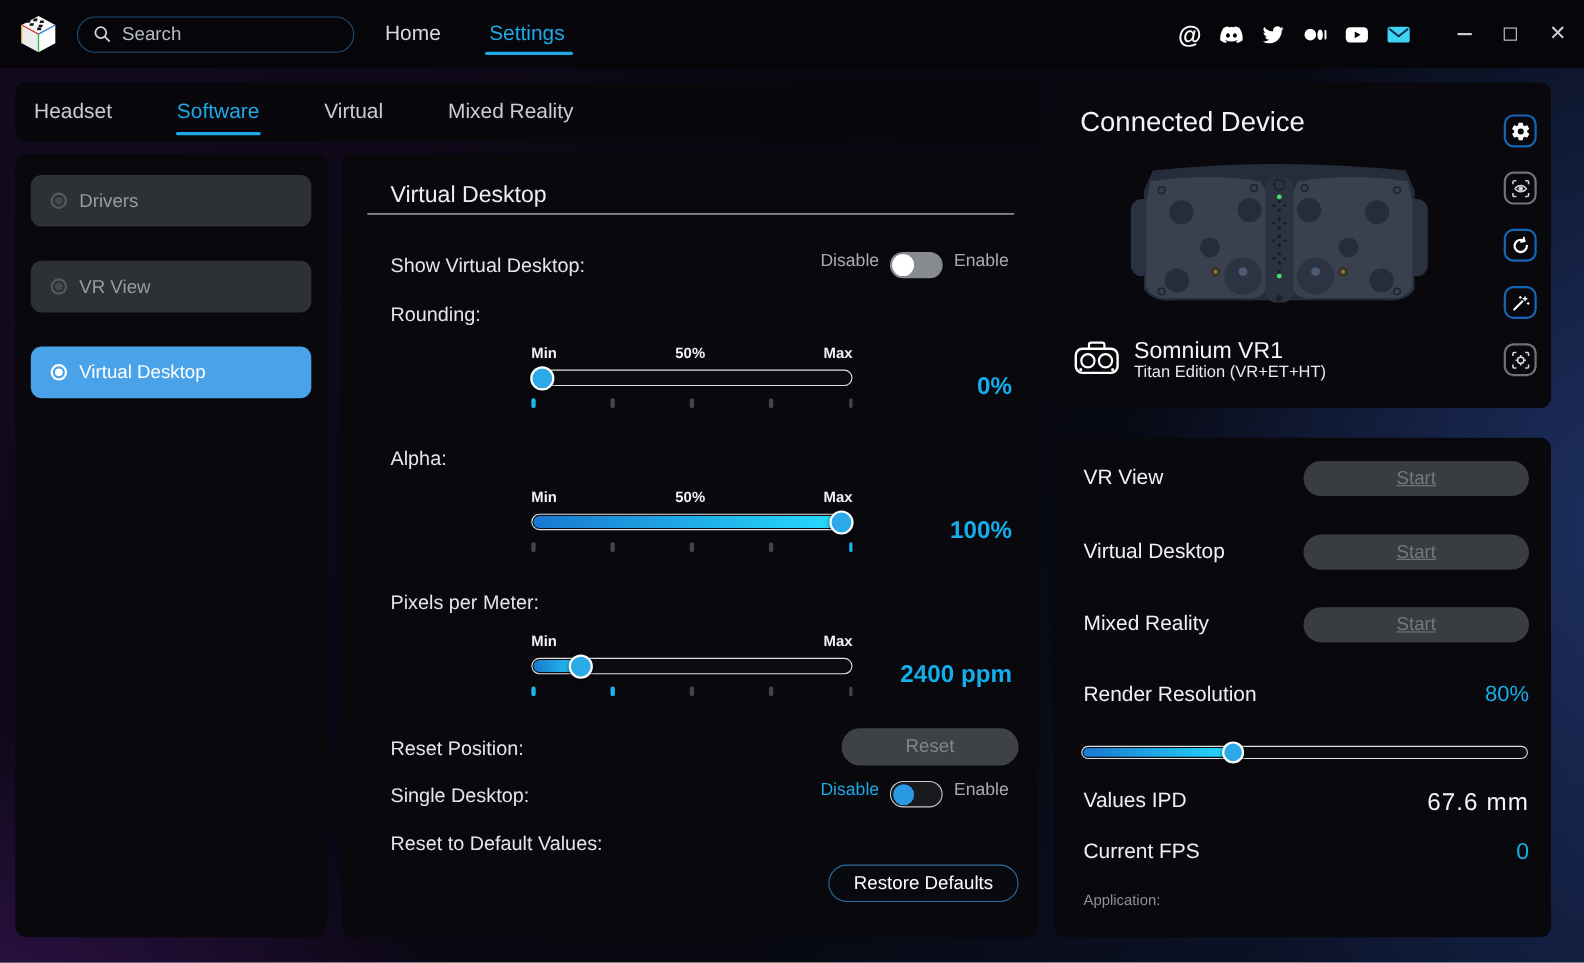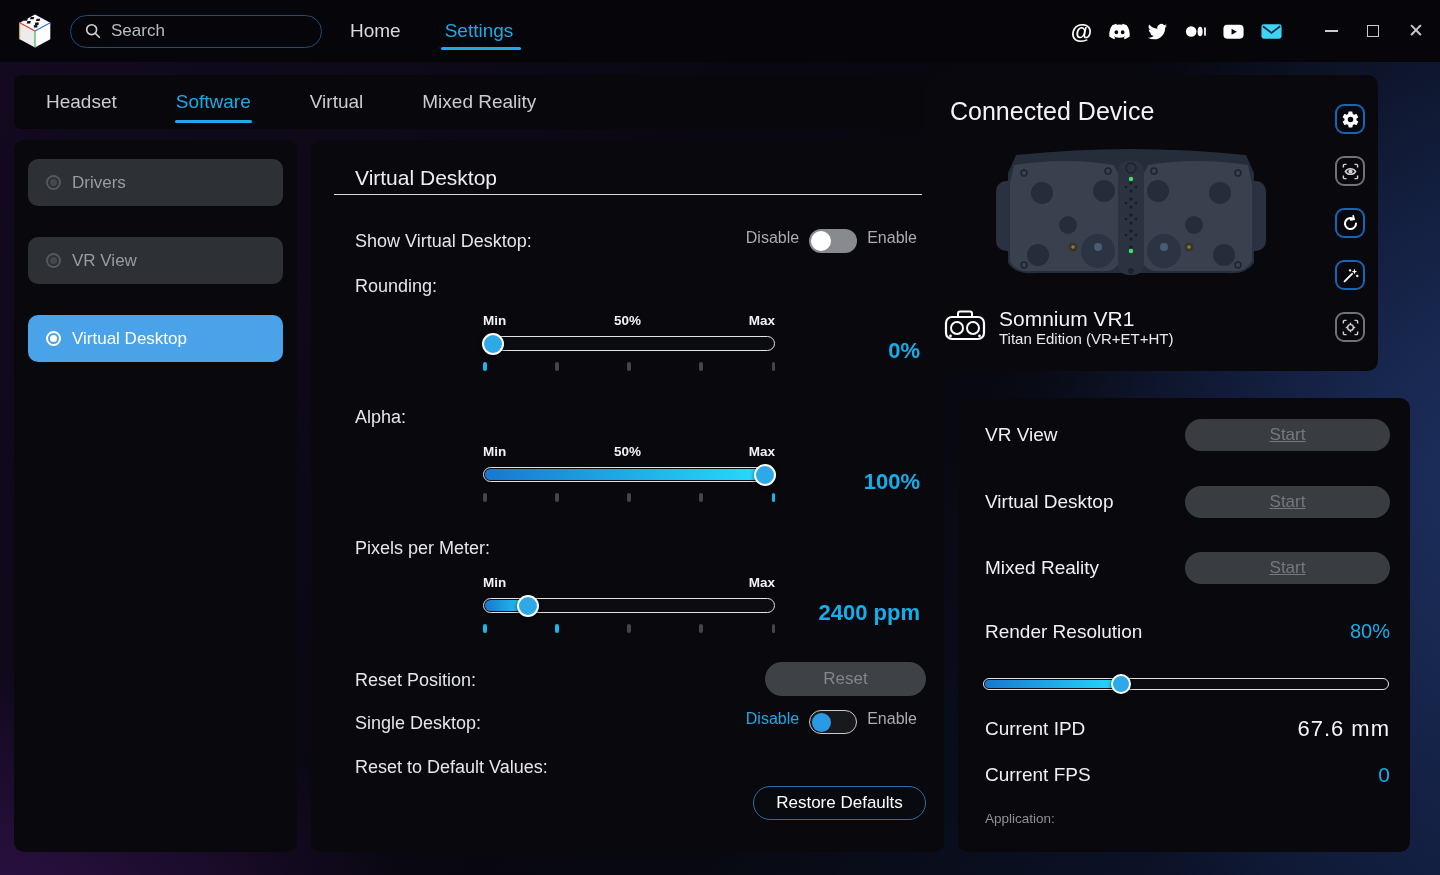--- a/index.html
+++ b/index.html
@@ -30,21 +30,21 @@
   .top-icons svg, .top-icons .at { width:23px; height:23px; display:block; }
   .at { color:#fff; font-size:22px; font-weight:bold; line-height:23px; text-align:center; }
   .winctl { display:flex; align-items:center; gap:29px; margin-left:42px; color:#c9ccd0; }
   .winctl span { display:inline-block; }
   .min-bar { width:13px; height:2px; background:#c9ccd0; }
   .max-box { width:12px; height:12px; border:1.5px solid #c9ccd0; }
   .close-x { font-size:19px; line-height:14px; }
 
   
   .tabstrip { position:absolute; left:14px; top:75px; width:930px; height:54px; background:#07070c;
-    border-radius:8px; display:flex; align-items:center; gap:59px; padding:0 32px; }
+    border-radius:8px; display:flex; align-items:center; gap:59px; padding:0 17px; }
   .tab { font-size:19px; color:#c9ccd0; position:relative; padding:15px 0; }
   .tab.active { color:#1fa9e6; }
   .tab.active::after { content:""; position:absolute; left:-1px; right:-1px; bottom:5px; height:3px;
     background:#1fa9e6; border-radius:2px; }
 
   
   .sidebar { left:14px; top:140px; width:283px; height:712px; }
   .side-item { margin:19px 14px 31px 14px; height:47px; border-radius:10px; background:#2d3035;
     display:flex; align-items:center; gap:11px; padding:0 18px; font-size:17px; color:#989da3; }
   .side-item + .side-item { margin-top:0; }
@@ -79,21 +79,21 @@
   .ticks { display:flex; justify-content:space-between; margin-top:11px; }
   .tick { width:3.5px; height:9px; border-radius:2px; background:#3f464d; }
   .tick.on { background:#19b6ea; }
   .sl-value { position:absolute; right:24px; font-size:22px; font-weight:bold; color:#14aeea; }
 
   .btn { border-radius:17px; font-size:17px; display:flex; align-items:center; justify-content:center;text-align:center; }
   .btn.disabled { background:#3e4146; color:#82868b; }
   .btn.outline { background:rgba(10,12,16,.6); border:1px solid #2e6da3; color:#fff;margin-top:36px; }
 
   
-  .device { left:926px; top:75px; width:452px; height:296px; }
+  .device { left:958px; top:75px; width:452px; height:296px; }
   .device h2 { position:absolute; left:24px; top:22px; font-size:25px; font-weight:normal; color:#f2f4f6; }
   .tools { position:absolute; right:13px; top:29px; display:flex; flex-direction:column; gap:22px; }
   .toolbtn { width:30px; height:30px; border-radius:9px; border:2px solid #6f7377;
     display:flex; align-items:center; justify-content:center; }
   .toolbtn.blue { border-color:#1565b8; }
   .headset { position:absolute; left:50px; top:68px; }
   .dev-row { position:absolute; left:18px; top:232px; display:flex; align-items:center; gap:13px; }
   .dev-name { font-size:21px; color:#f2f4f6; line-height:1.1; }
   .dev-edition { font-size:15px; color:#e8eaec; }
 
@@ -427,21 +427,21 @@
     <span class="rr-value">80%</span>
   </div>
   <div class="st-slider">
     <div class="st-track">
       <div class="fill" style="width: 36%;"></div>
       <div class="sl-knob st-knob" style="left: 34%;"></div>
     </div>
   </div>
 
   <div class="st-row" style="top:318px">
-    <span class="st-label">Current IPD</span>
+    <span class="st-label">Values IPD</span>
     <span class="ipd-value">67.6 mm</span>
   </div>
   <div class="st-row" style="top:365px">
     <span class="st-label">Current FPS</span>
     <span class="fps-value">0</span>
   </div>
   <div class="app-label">Application:</div>
 </div>
 
 </body></html>

